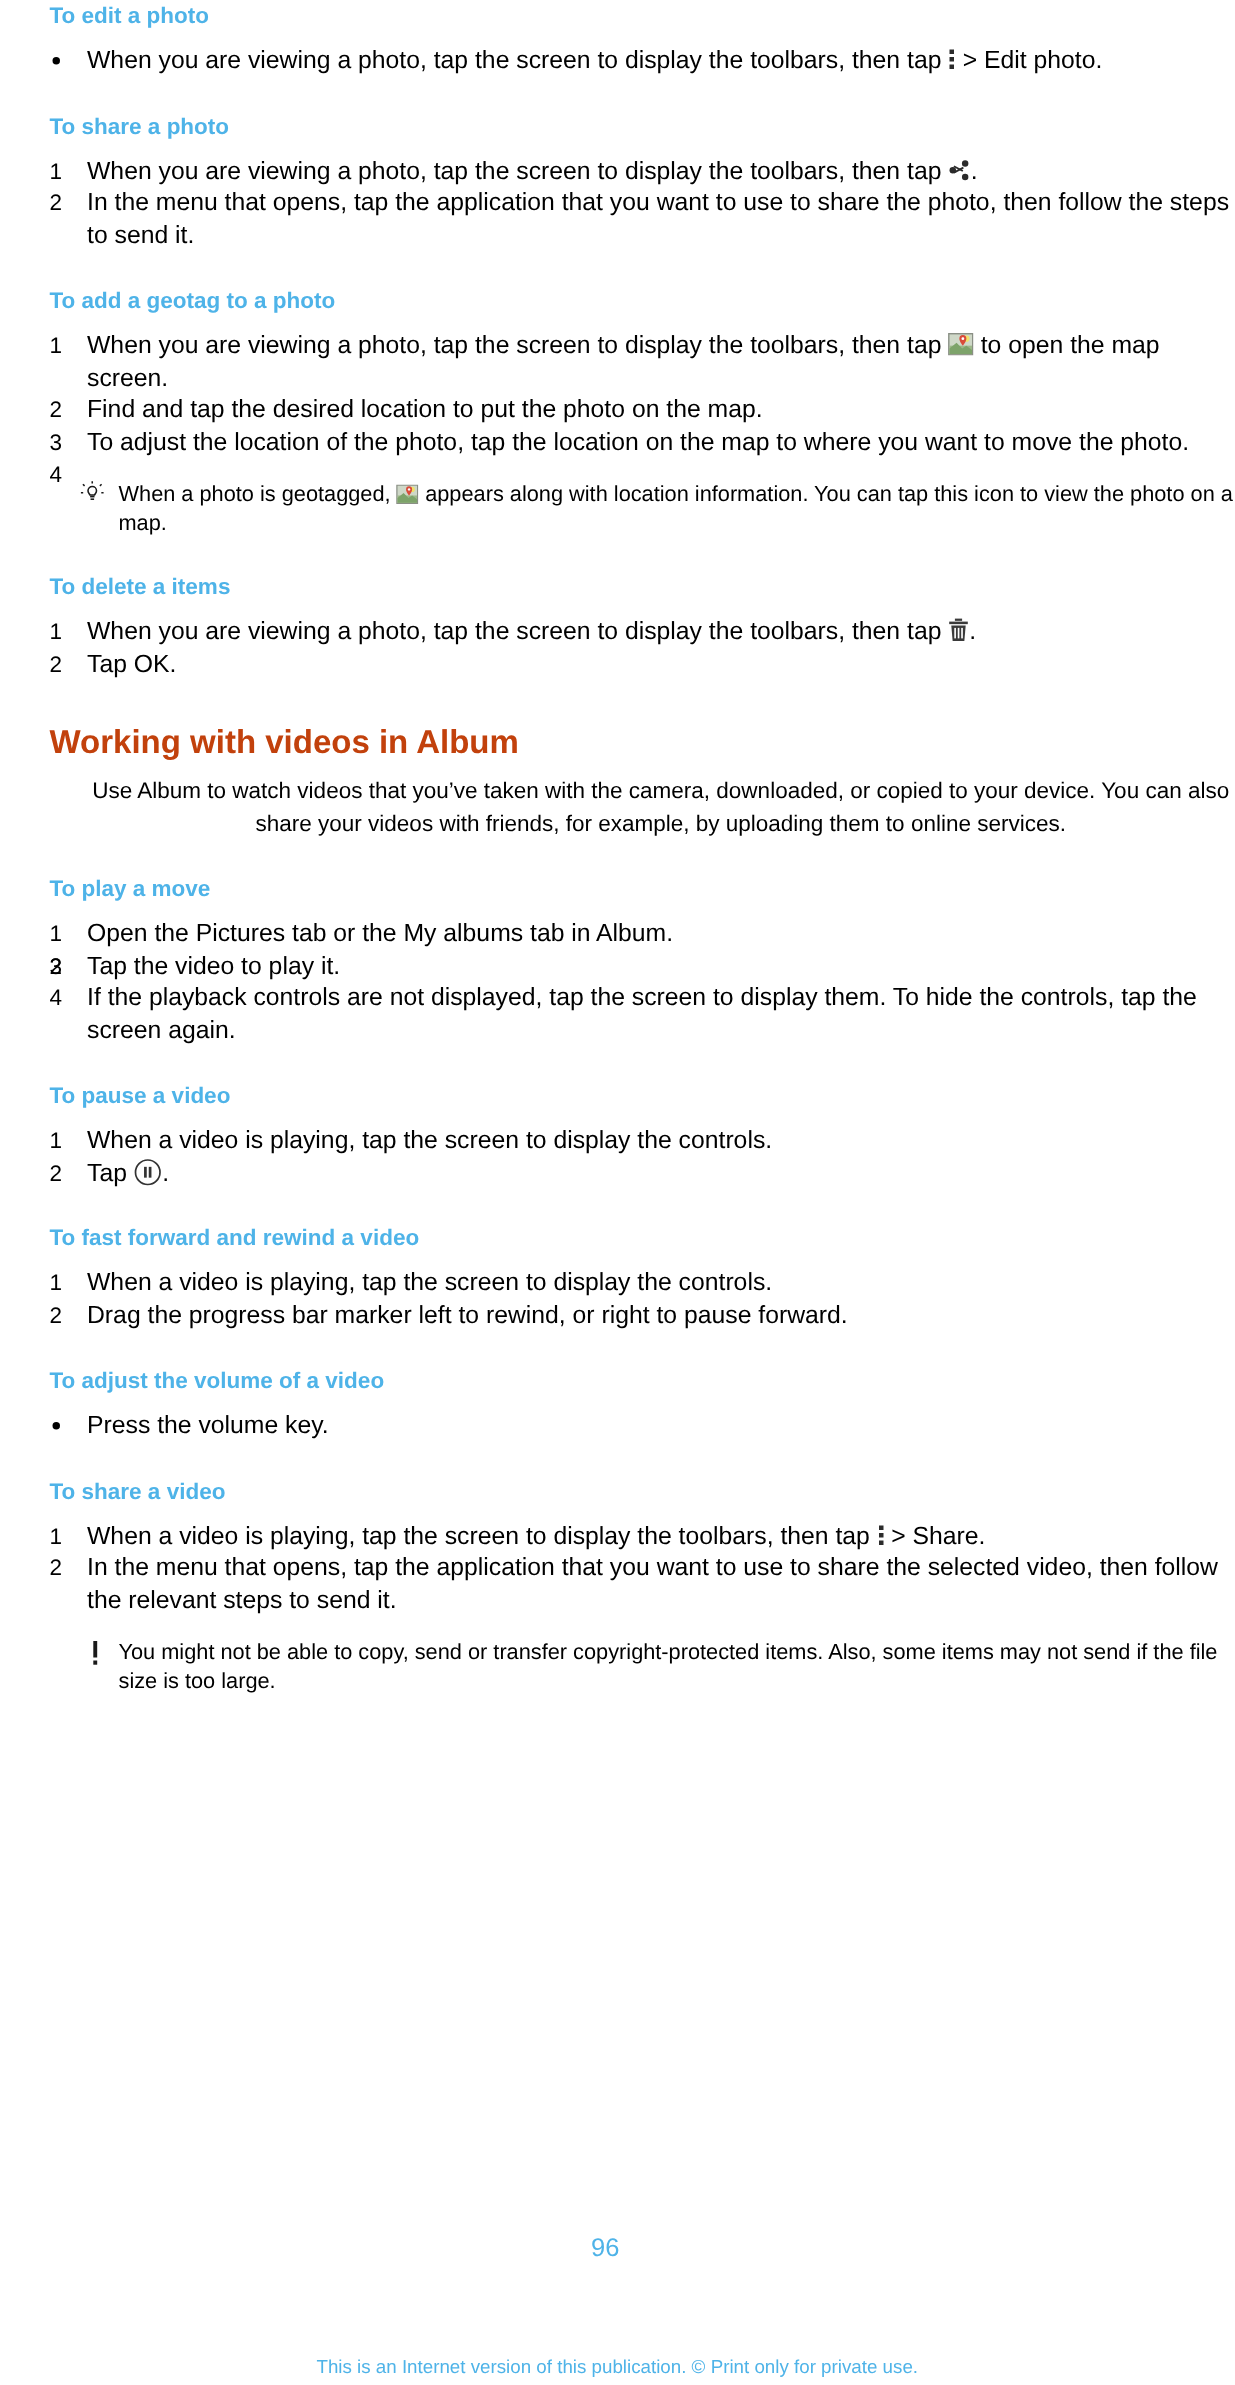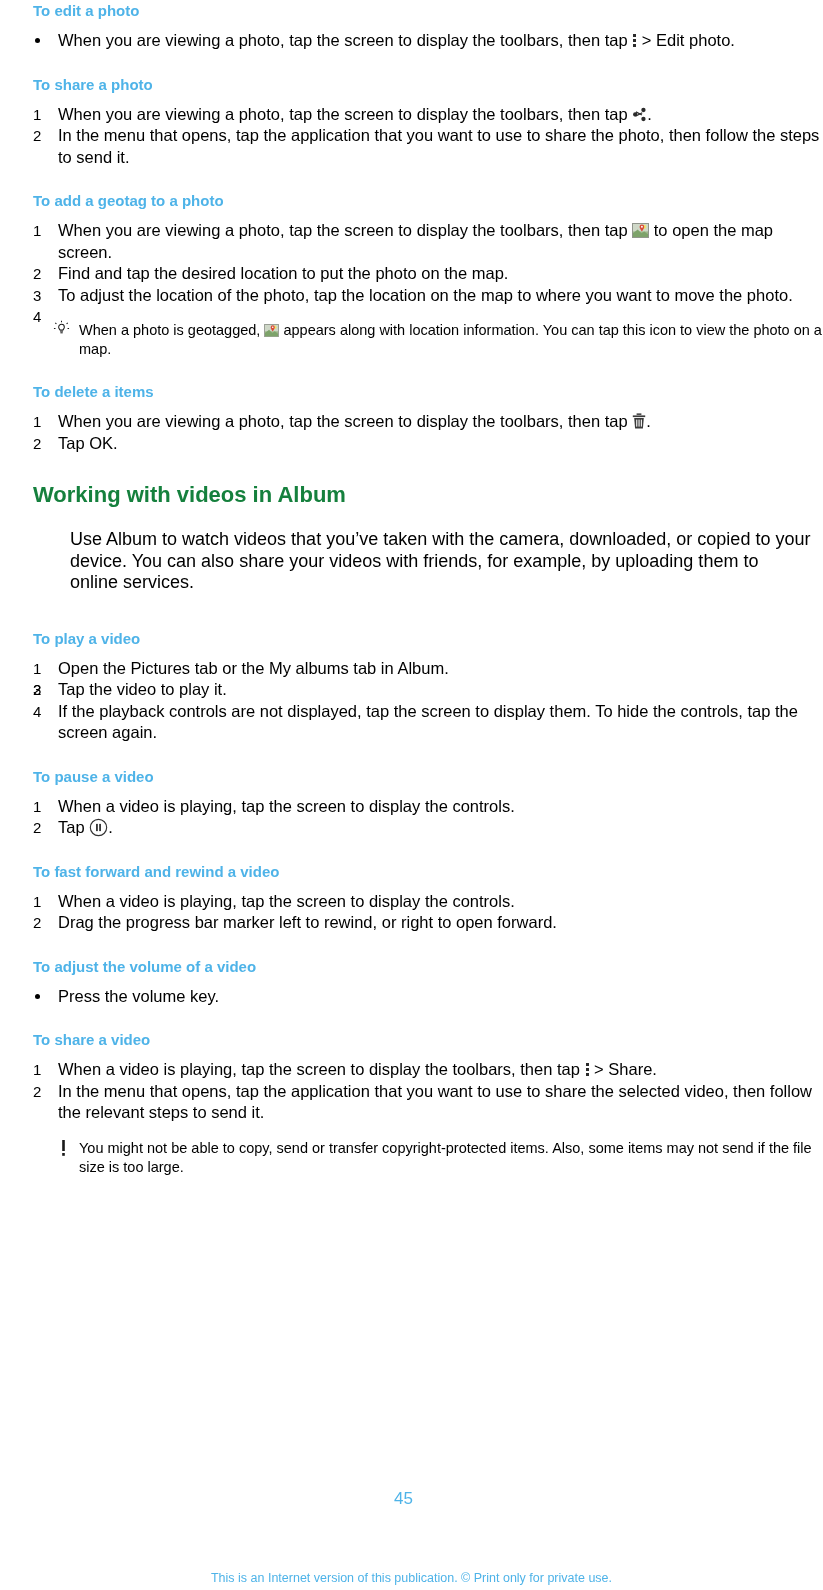--- a/index.html
+++ b/index.html
@@ -31,21 +31,21 @@
 
   h3.sub {
     color: #4eb3e8;
     font-size: 15px;
     font-weight: bold;
     margin: 0;
     padding: 0;
     line-height: 21px;
   }
   h2.chapter {
-    color: #15803d;
+    color: #c2410c;
     font-size: 22px;
     font-weight: bold;
     margin: 0;
     padding: 0;
     line-height: 27px;
   }
 
   .spacer-lg { height: 22px; }
   .spacer-md { height: 15px; }
   .spacer-sm { height: 9px; }
@@ -72,24 +72,25 @@
   .row .bullet {
     position: absolute;
     left: 2px;
     top: 8px;
     width: 5px;
     height: 5px;
     border-radius: 50%;
     background: #000;
   }
   .para {
-    font-size: 18px;
+    font-size: 15px;
     line-height: 21.5px;
-    margin: 12px;
+    margin: 0;
     padding-left: 25px;
+    text-align: center;
   }
   b { font-weight: normal; }
 
   
   .note {
     position: relative;
     padding-left: 46px;
     font-size: 14.5px;
     line-height: 19px;
   }
@@ -223,53 +224,53 @@
                 <rect x="8.8" y="6.6" width="1.1" height="7"></rect>
               </g>
             </svg></span>.</span></div>
       <div class="row"><span class="marker">2</span><span>Tap <b>OK</b>.</span></div>
       <div class="spacer-lg"></div>
       <div class="spacer-xs"></div>
       <h2 class="chapter">Working with videos in Album</h2>
       <div class="spacer-sm"></div>
       <div class="para" style="padding-left:25px;">Use Album to watch videos that you’ve taken with the camera, downloaded, or copied to your device. You can also share your videos with friends, for example, by uploading them to online services.</div>
       <div class="spacer-lg"></div>
-      <h3 class="sub">To play a video</h3>
+      <h3 class="sub">To play a move</h3>
       <div class="spacer-sm"></div>
       <div class="row"><span class="marker">1</span><span>Open the <b>Pictures</b> tab or the <b>My albums</b> tab in Album.</span></div>
       <div class="row"><span class="marker">2</span></div>
       <div class="row"><span class="marker">3</span><span>Tap the video to play it.</span></div>
       <div class="row"><span class="marker">4</span><span>If the playback controls are not displayed, tap the screen to display them. To hide the controls, tap the screen again.</span></div>
       <div class="spacer-lg"></div>
       <h3 class="sub">To pause a video</h3>
       <div class="spacer-sm"></div>
       <div class="row"><span class="marker">1</span><span>When a video is playing, tap the screen to display the controls.</span></div>
       <div class="row"><span class="marker">2</span><span>Tap <span class="ic ic-pause"><svg width="19" height="19" viewBox="0 0 20 20">
               <circle cx="10" cy="10" r="8.6" fill="none" stroke="#333" stroke-width="1.2"></circle>
               <rect x="7.4" y="6.2" width="1.9" height="7.6" fill="#333"></rect>
               <rect x="10.7" y="6.2" width="1.9" height="7.6" fill="#333"></rect>
             </svg></span>.</span></div>
       <div class="spacer-lg"></div>
       <h3 class="sub">To fast forward and rewind a video</h3>
       <div class="spacer-sm"></div>
       <div class="row"><span class="marker">1</span><span>When a video is playing, tap the screen to display the controls.</span></div>
-      <div class="row"><span class="marker">2</span><span>Drag the progress bar marker left to rewind, or right to open forward.</span></div>
+      <div class="row"><span class="marker">2</span><span>Drag the progress bar marker left to rewind, or right to pause forward.</span></div>
       <div class="spacer-lg"></div>
       <h3 class="sub">To adjust the volume of a video</h3>
       <div class="spacer-sm"></div>
       <div class="row"><span class="bullet"></span><span>Press the volume key.</span></div>
       <div class="spacer-lg"></div>
       <h3 class="sub">To share a video</h3>
       <div class="spacer-sm"></div>
       <div class="row"><span class="marker">1</span><span>When a video is playing, tap the screen to display the toolbars, then tap <span class="ic ic-kebab"><i></i><i></i><i></i></span> &gt; <b>Share</b>.</span></div>
       <div class="row"><span class="marker">2</span><span>In the menu that opens, tap the application that you want to use to share the selected video, then follow the relevant steps to send it.</span></div>
       <div class="spacer-md"></div>
       <div class="note note-warning"><span class="glyph"><span class="ic"><svg width="7" height="18" viewBox="0 0 7 18">
               <g fill="#1a1a1a">
                 <rect x="2.2" y="1" width="2.6" height="11"></rect>
                 <rect x="2.2" y="14" width="2.6" height="2.8"></rect>
               </g>
             </svg></span></span><span>You might not be able to copy, send or transfer copyright-protected items. Also, some items may not send if the file size is too large.</span></div>
     </div>
 
-  <div class="page-number">45</div>
+  <div class="page-number">96</div>
   <div class="footer-note">This is an Internet version of this publication. © Print only for private use.</div>
 </div>
 
 </body></html>

